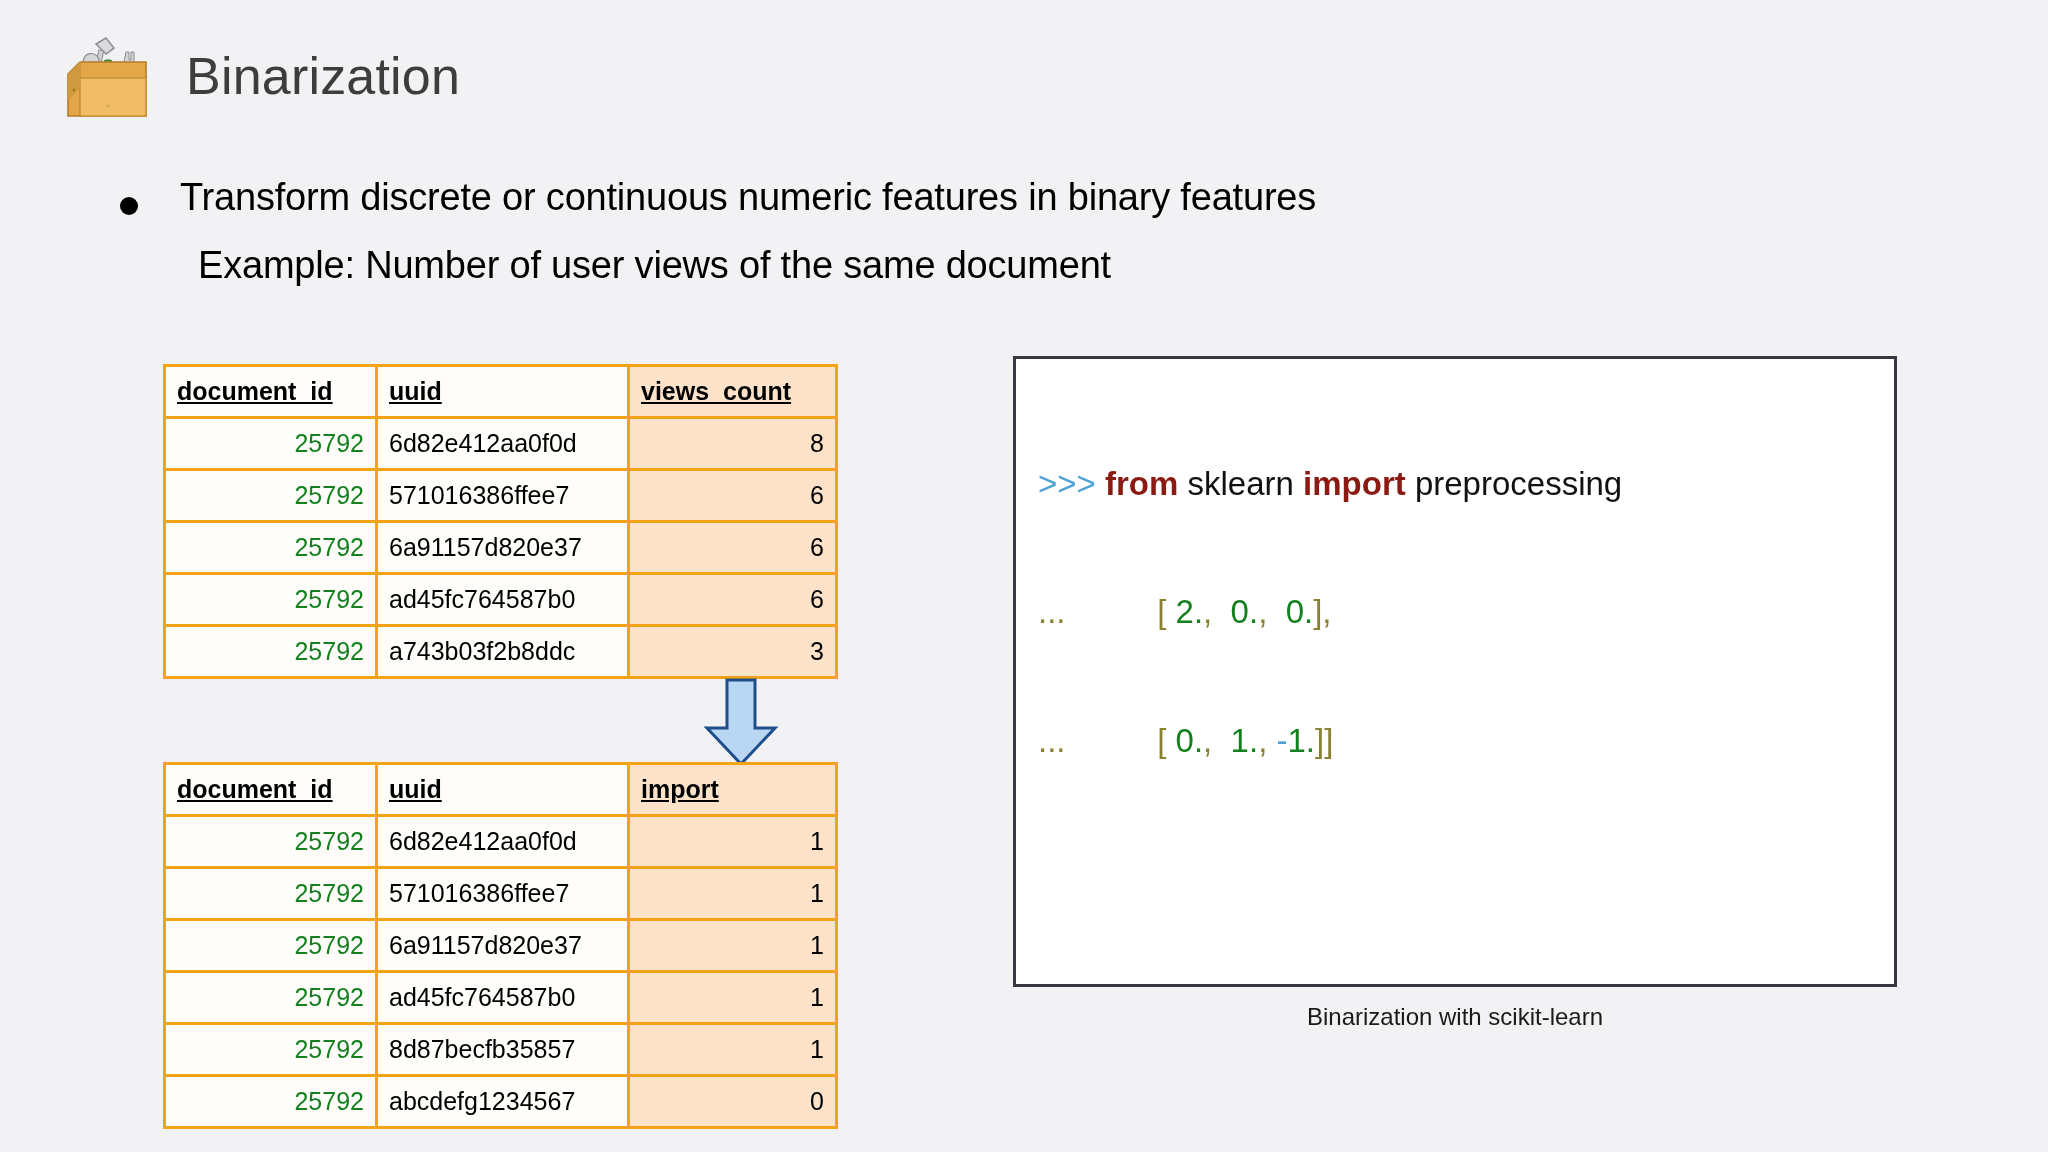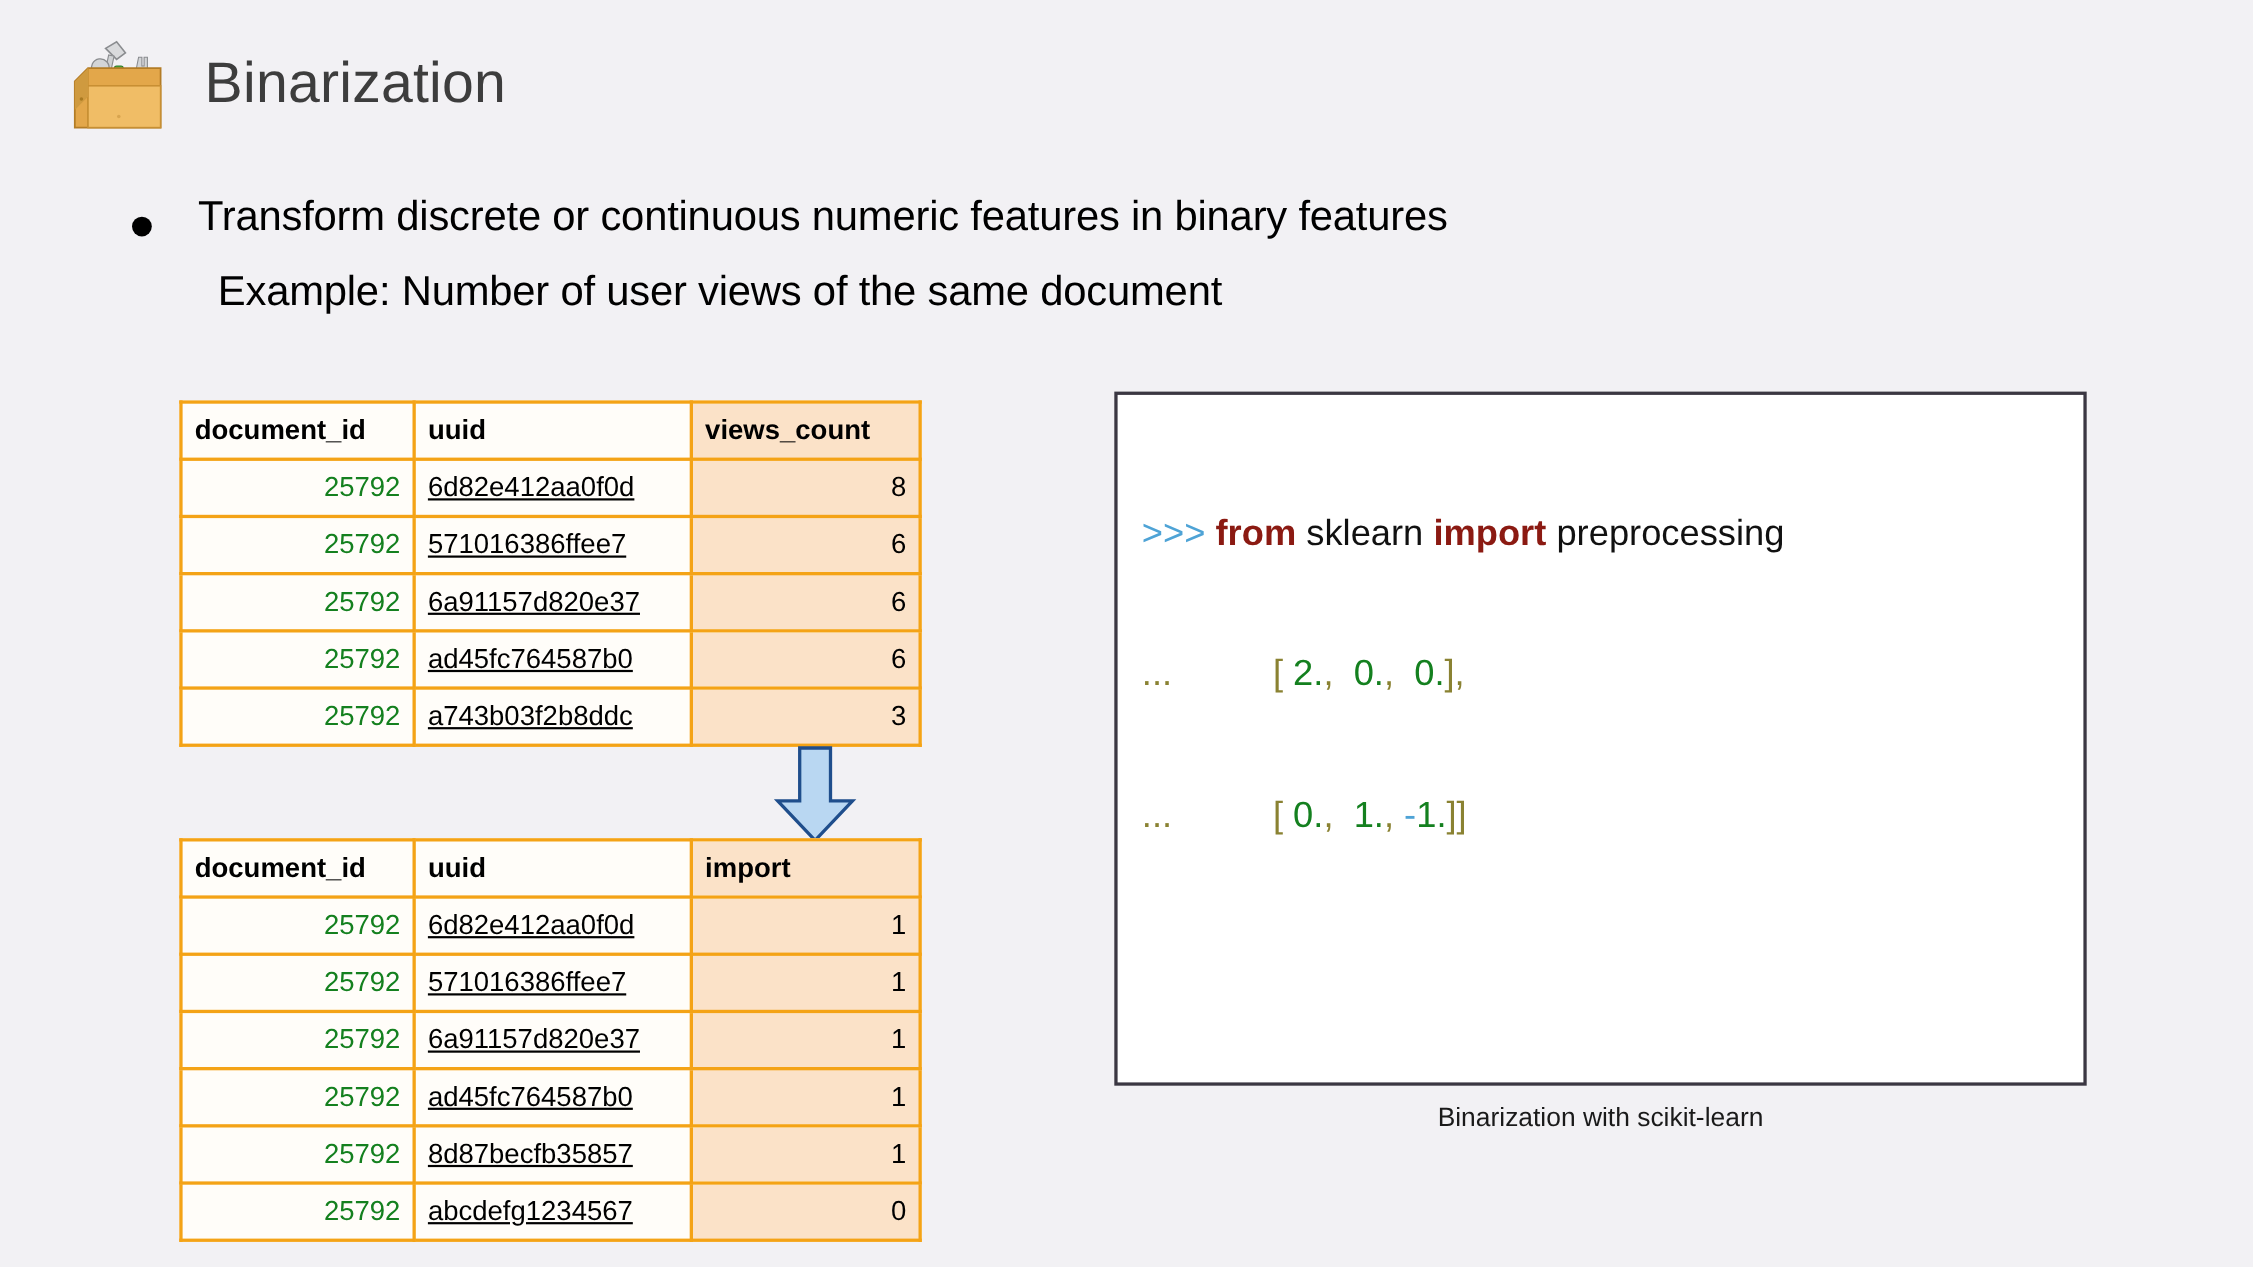--- a/index.html
+++ b/index.html
@@ -42,24 +42,24 @@
   .data-table col.c-val  { width: 208px; }
 
   .data-table th, .data-table td {
     border: 3px solid #f4a316;
     height: 52px;
     padding: 0 11px;
     font-weight: normal;
     white-space: nowrap;
     overflow: hidden;
   }
-  .data-table th { font-weight: bold; text-align: left; background: #fffdf9; }
+  .data-table th { font-weight: bold; text-align: left; background: #fffdf9; text-decoration: underline; }
   .data-table th.val-head { background: #fbe2c8; }
   .data-table td.num { text-align: right; background: #fffdf9; }
-  .data-table td.uuid { text-align: left; background: #fffdf9; text-decoration: underline; }
+  .data-table td.uuid { text-align: left; background: #fffdf9; }
   .data-table td.val { text-align: right; background: #fbe2c8; }
 
   
   #transform-arrow { position: absolute; left: 703px; top: 678px; width: 76px; height: 88px; }
 
   
   #code-panel {
     position: absolute; left: 1013px; top: 356px;
     width: 884px; height: 631px;
     background: #ffffff; border: 3px solid #3b3742;

